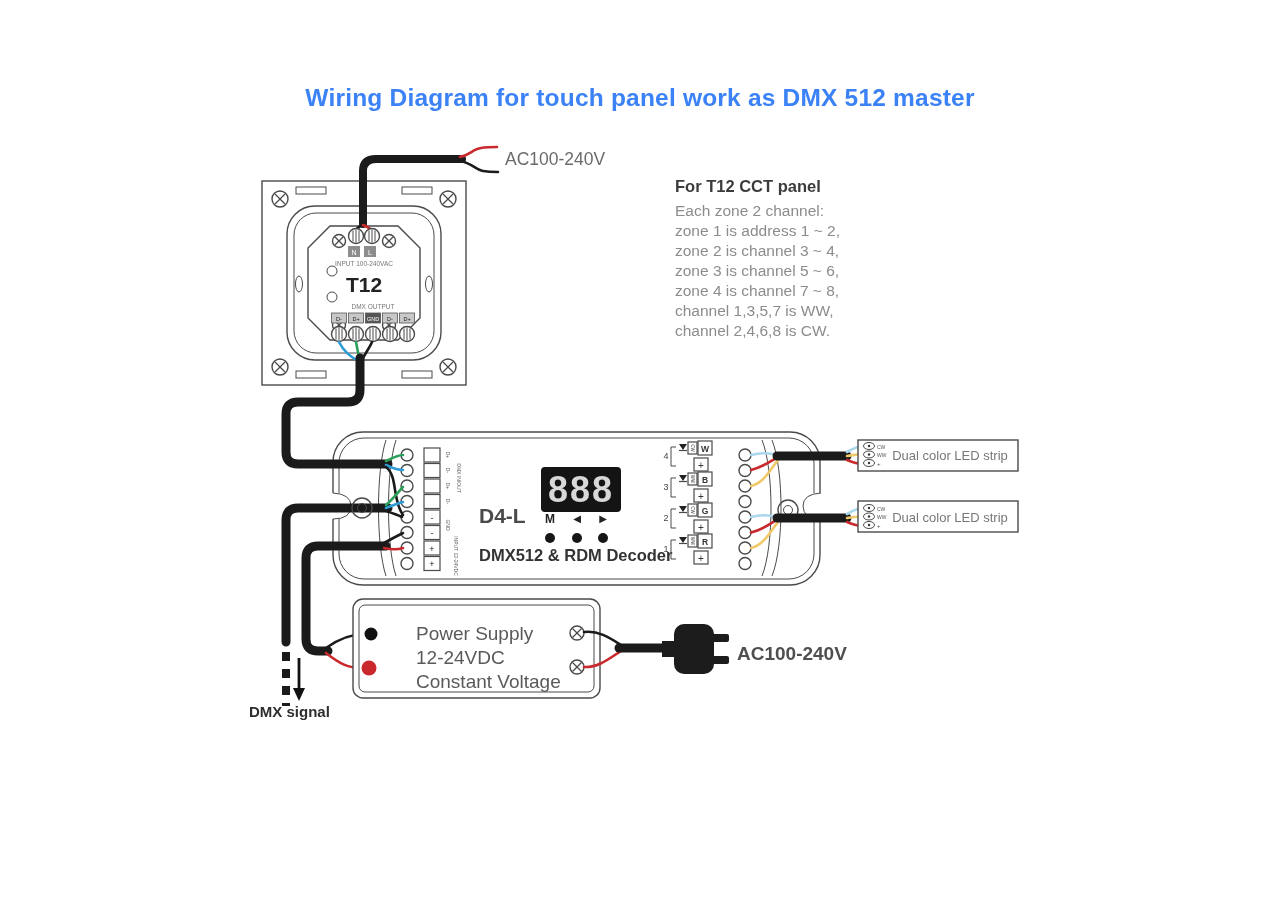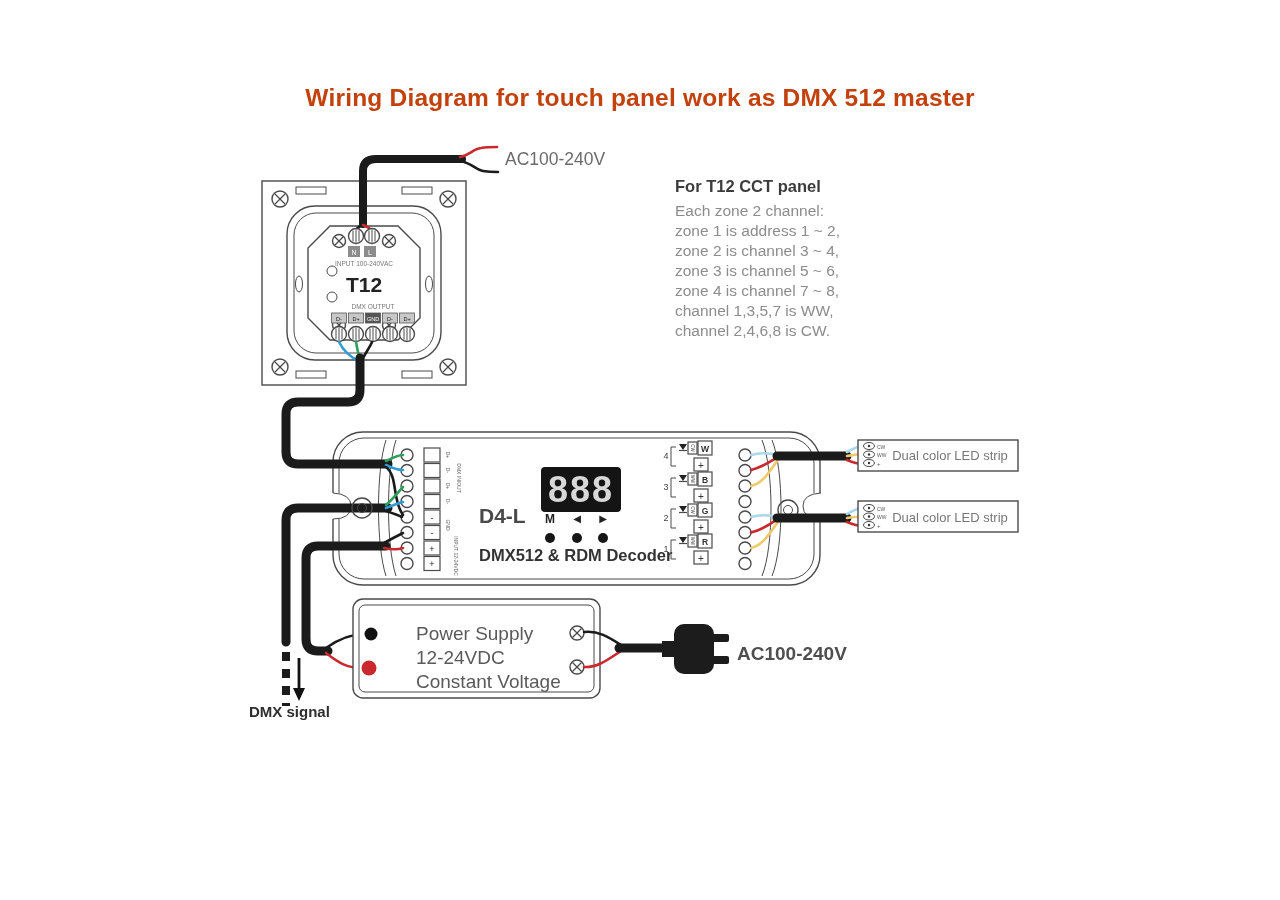--- a/index.html
+++ b/index.html
@@ -1,19 +1,19 @@
 <!DOCTYPE html>
 <html><head>
 <meta charset="utf-8">
 <style>
   html,body{margin:0;padding:0;background:#fff;}
   #stage{position:relative;width:1280px;height:900px;background:#ffffff;overflow:hidden;
          font-family:"Liberation Sans",sans-serif;}
   #title{position:absolute;left:0;top:84px;width:100%;text-align:center;
-         font-size:24.5px;font-weight:bold;color:#c2410c;letter-spacing:.2px;}
+         font-size:24.5px;font-weight:bold;color:#3b82f6;letter-spacing:.2px;}
   svg{position:absolute;left:0;top:0;}
   svg text{font-family:"Liberation Sans",sans-serif;}
   .oline{fill:#fff;stroke:#4a4a4a;stroke-width:1.4;}
   .nofill{fill:none;}
   .thin{stroke-width:1;}
   .cable{fill:none;stroke:#1b1b1b;stroke-width:9;stroke-linecap:round;stroke-linejoin:round;}
   .cable8{stroke-width:8;}
   .wire{fill:none;stroke-width:2.6;stroke-linecap:round;}
   .w-red{stroke:#c9282d}.w-black{stroke:#1b1b1b}.w-green{stroke:#2ca05a}
   .w-blue{stroke:#2f9cd6}.w-lblue{stroke:#a9d7ec}.w-yellow{stroke:#f0c96a}

